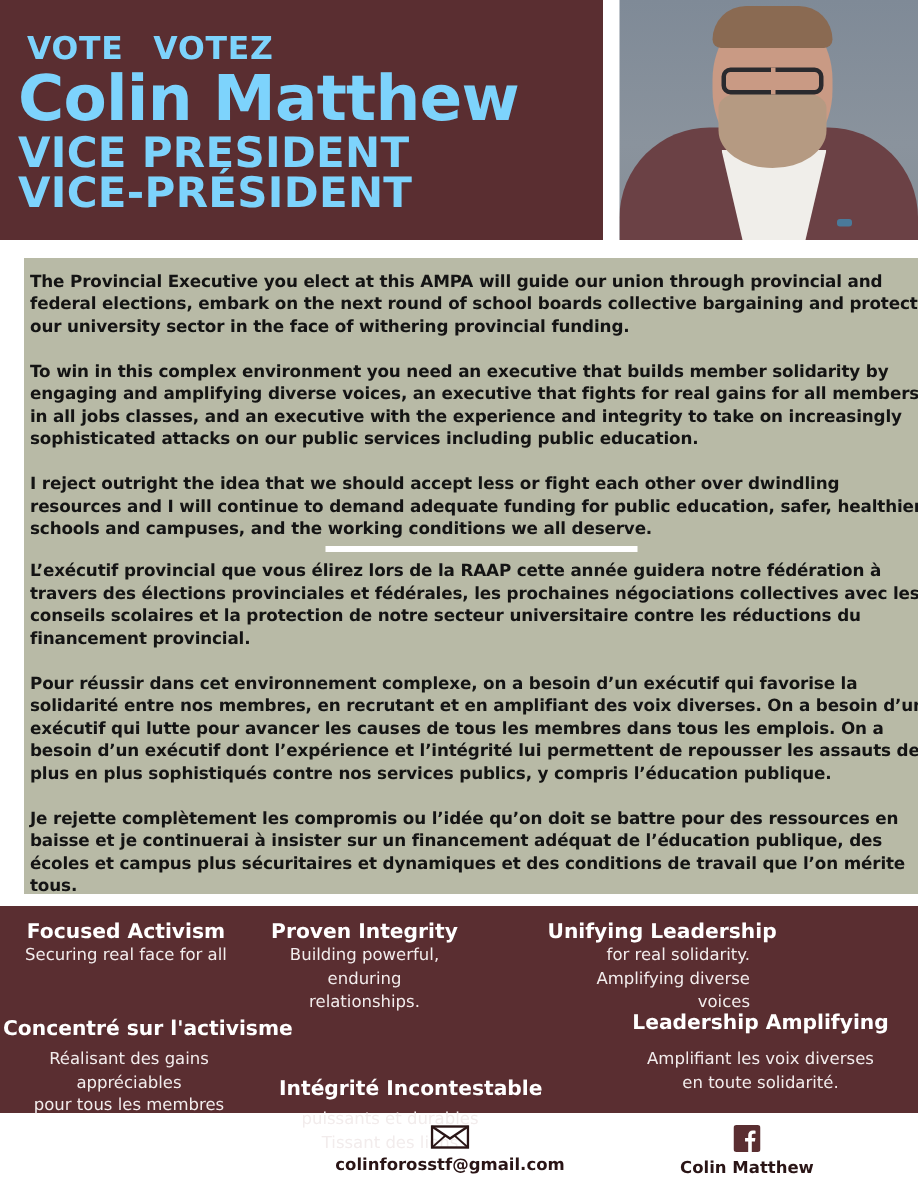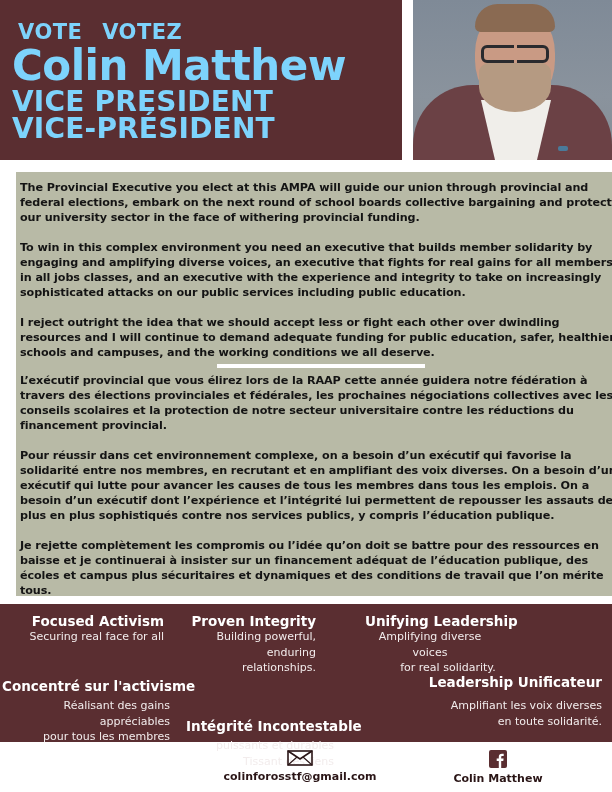--- a/index.html
+++ b/index.html
@@ -54,21 +54,21 @@
     position: absolute; left: 16px; top: 172px; width: 612px; height: 424px;
     background: #b8baa6; padding: 8px 6px 0 4px; color: #141414;
   }
   .para { font-size: 11.2px; font-weight: bold; line-height: 15px; letter-spacing: -0.1px; margin-bottom: 15px; }
   .divider { width: 208px; height: 4px; background: #ffffff; margin: -11px auto 5px; }
 
   .features {
     position: absolute; left: 0; top: 604px; width: 612px; height: 138px;
     background: #5a2e31; color: #ffffff;
   }
-  .feat { position: absolute; text-align: right; }
+  .feat { position: absolute; text-align: center; }
   .feat-title { font-size: 13.5px; font-weight: bold; line-height: 16px; white-space: nowrap; }
   .feat-desc { font-size: 11px; line-height: 15.5px; color: #f2ecec; }
 
   .footer { position: absolute; left: 0; top: 744px; width: 612px; height: 48px; }
   .contact { position: absolute; text-align: center; color: #2a1516; }
   .contact-label { font-size: 11px; font-weight: bold; line-height: 14px; white-space: nowrap; }
   .contact-icon { display: block; margin: 0 auto 4px; }
 </style>
 </head>
 <body>
@@ -106,38 +106,38 @@
 <div class="features">
   <div class="feat" style="left:4px; top:9px; width:160px;">
     <div class="feat-title">Focused Activism</div>
     <div class="feat-desc">Securing real face for all</div>
   </div>
   <div class="feat" style="left:170px; top:9px; width:146px;">
     <div class="feat-title">Proven Integrity</div>
     <div class="feat-desc">Building powerful, enduring</div>
     <div class="feat-desc">relationships.</div>
   </div>
-  <div class="feat" style="left:360px; top:9px; width:140px; text-align:center;">
+  <div class="feat" style="left:360px; top:9px; width:140px; text-align:right;">
     <div class="feat-title" style="padding-left:5px;">Unifying Leadership</div>
+    <div class="feat-desc" style="padding-left:36px;">for real solidarity.</div>
     <div class="feat-desc">Amplifying diverse voices</div>
-    <div class="feat-desc" style="padding-left:36px;">for real solidarity.</div>
   </div>
 
   <div class="feat" style="left:2px; top:74px; width:168px;">
     <div class="feat-title" style="margin-bottom:4px;">Concentré sur l'activisme</div>
     <div class="feat-desc">Réalisant des gains appréciables</div>
     <div class="feat-desc">pour tous les membres</div>
   </div>
   <div class="feat" style="left:186px; top:74px; width:148px;margin-top:40px;">
     <div class="feat-title" style="margin-bottom:4px;">Intégrité Incontestable</div>
     <div class="feat-desc">puissants et durables</div>
     <div class="feat-desc">Tissant des liens</div>
   </div>
   <div class="feat" style="left:412px; top:70px; width:190px;">
-    <div class="feat-title" style="margin-bottom:8px;">Leadership Unificateur</div>
+    <div class="feat-title" style="margin-bottom:8px;">Leadership Amplifying</div>
     <div class="feat-desc">Amplifiant les voix diverses</div>
     <div class="feat-desc">en toute solidarité.</div>
   </div>
 </div>
 
 <div class="footer">
   <div class="contact" style="left:215px; top:6px; width:170px;">
     <svg class="contact-icon" width="26" height="16" viewBox="0 0 26 16">
       <rect x="1" y="1" width="24" height="14" fill="none" stroke="#2a1516" stroke-width="1.6"></rect>
       <polyline points="1,1 13,9 25,1" fill="none" stroke="#2a1516" stroke-width="1.6"></polyline>

